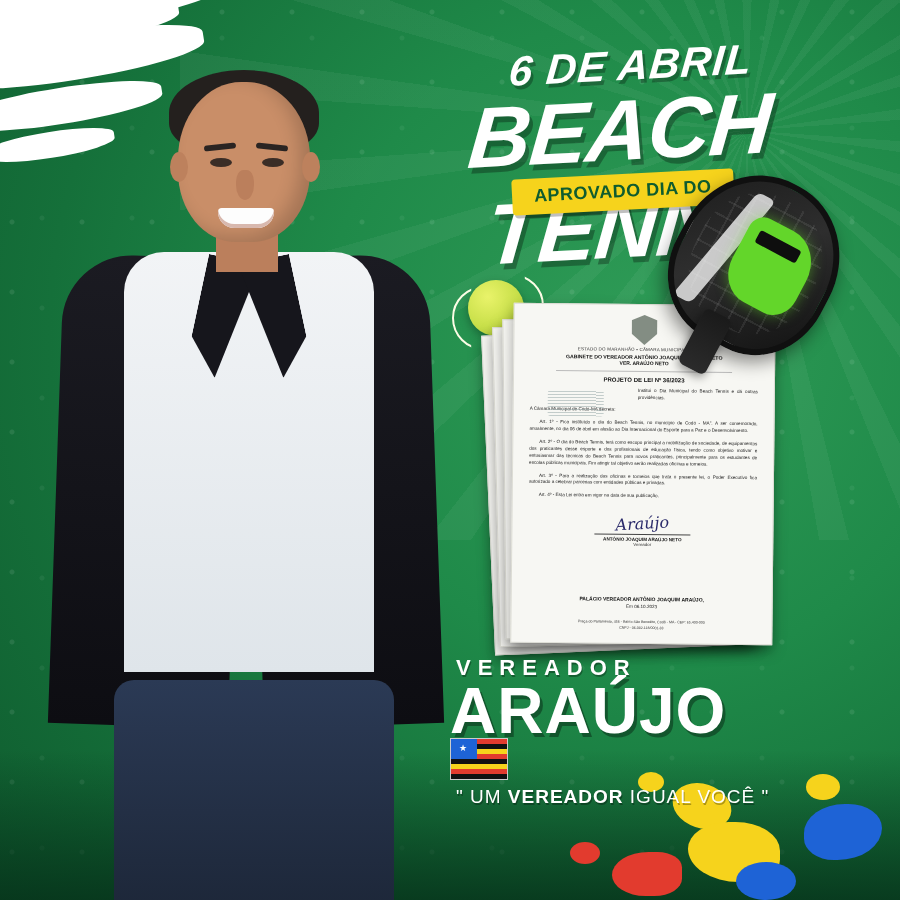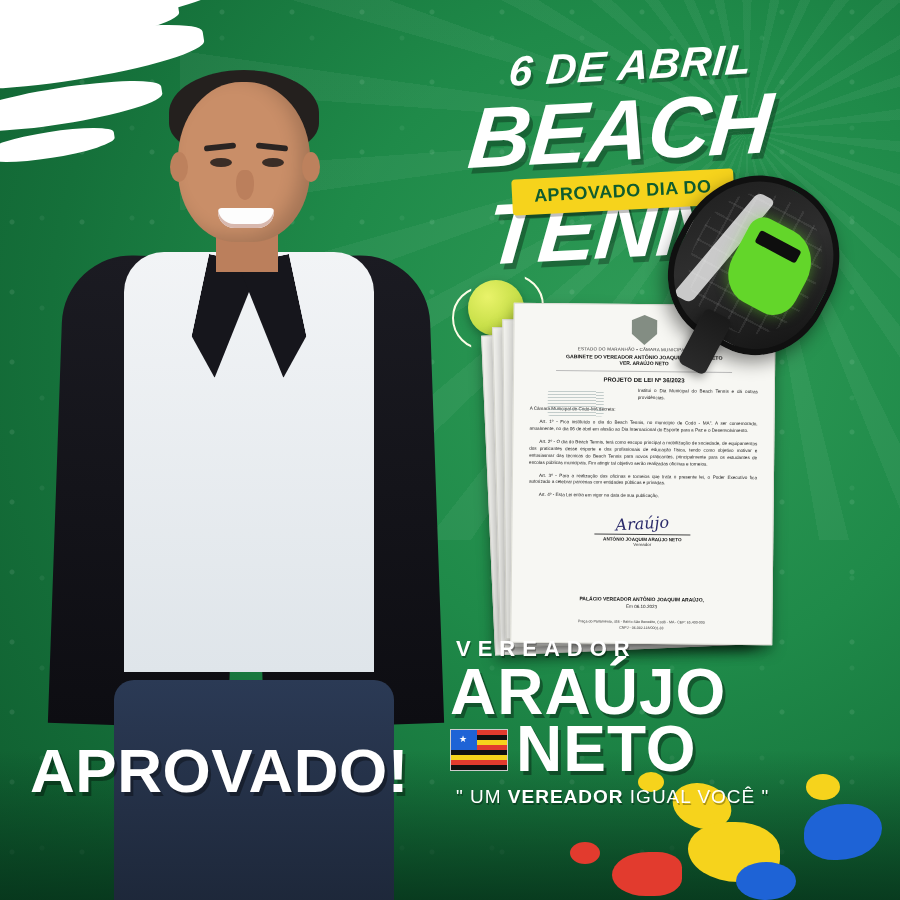--- a/index.html
+++ b/index.html
@@ -542,32 +542,30 @@
 
   <div class="racket">
     <div class="frame">
       <div class="stripe"></div>
       <div class="blob"></div>
     </div>
     <div class="handle"></div>
   </div>
 
   <div class="bl-title">
-    <div class="bl-l2">APROVADO!</div>
   </div>
 
   <div class="brand">
     <div class="brand-vereador">VEREADOR</div>
     <div class="brand-name">
       <div class="brand-araujo">ARAÚJO</div>
     </div>
     <div class="brand-row2">
       <div class="flag">
         <div class="stripes"></div>
         <div class="canton"></div>
         <div class="star">★</div>
       </div>
-      <div class="brand-neto">NETO</div>
     </div>
     <div class="brand-slogan"><span>" UM </span><b>VEREADOR</b><span> IGUAL VOCÊ "</span></div>
   </div>
 
 </div>
 
 </body></html>

